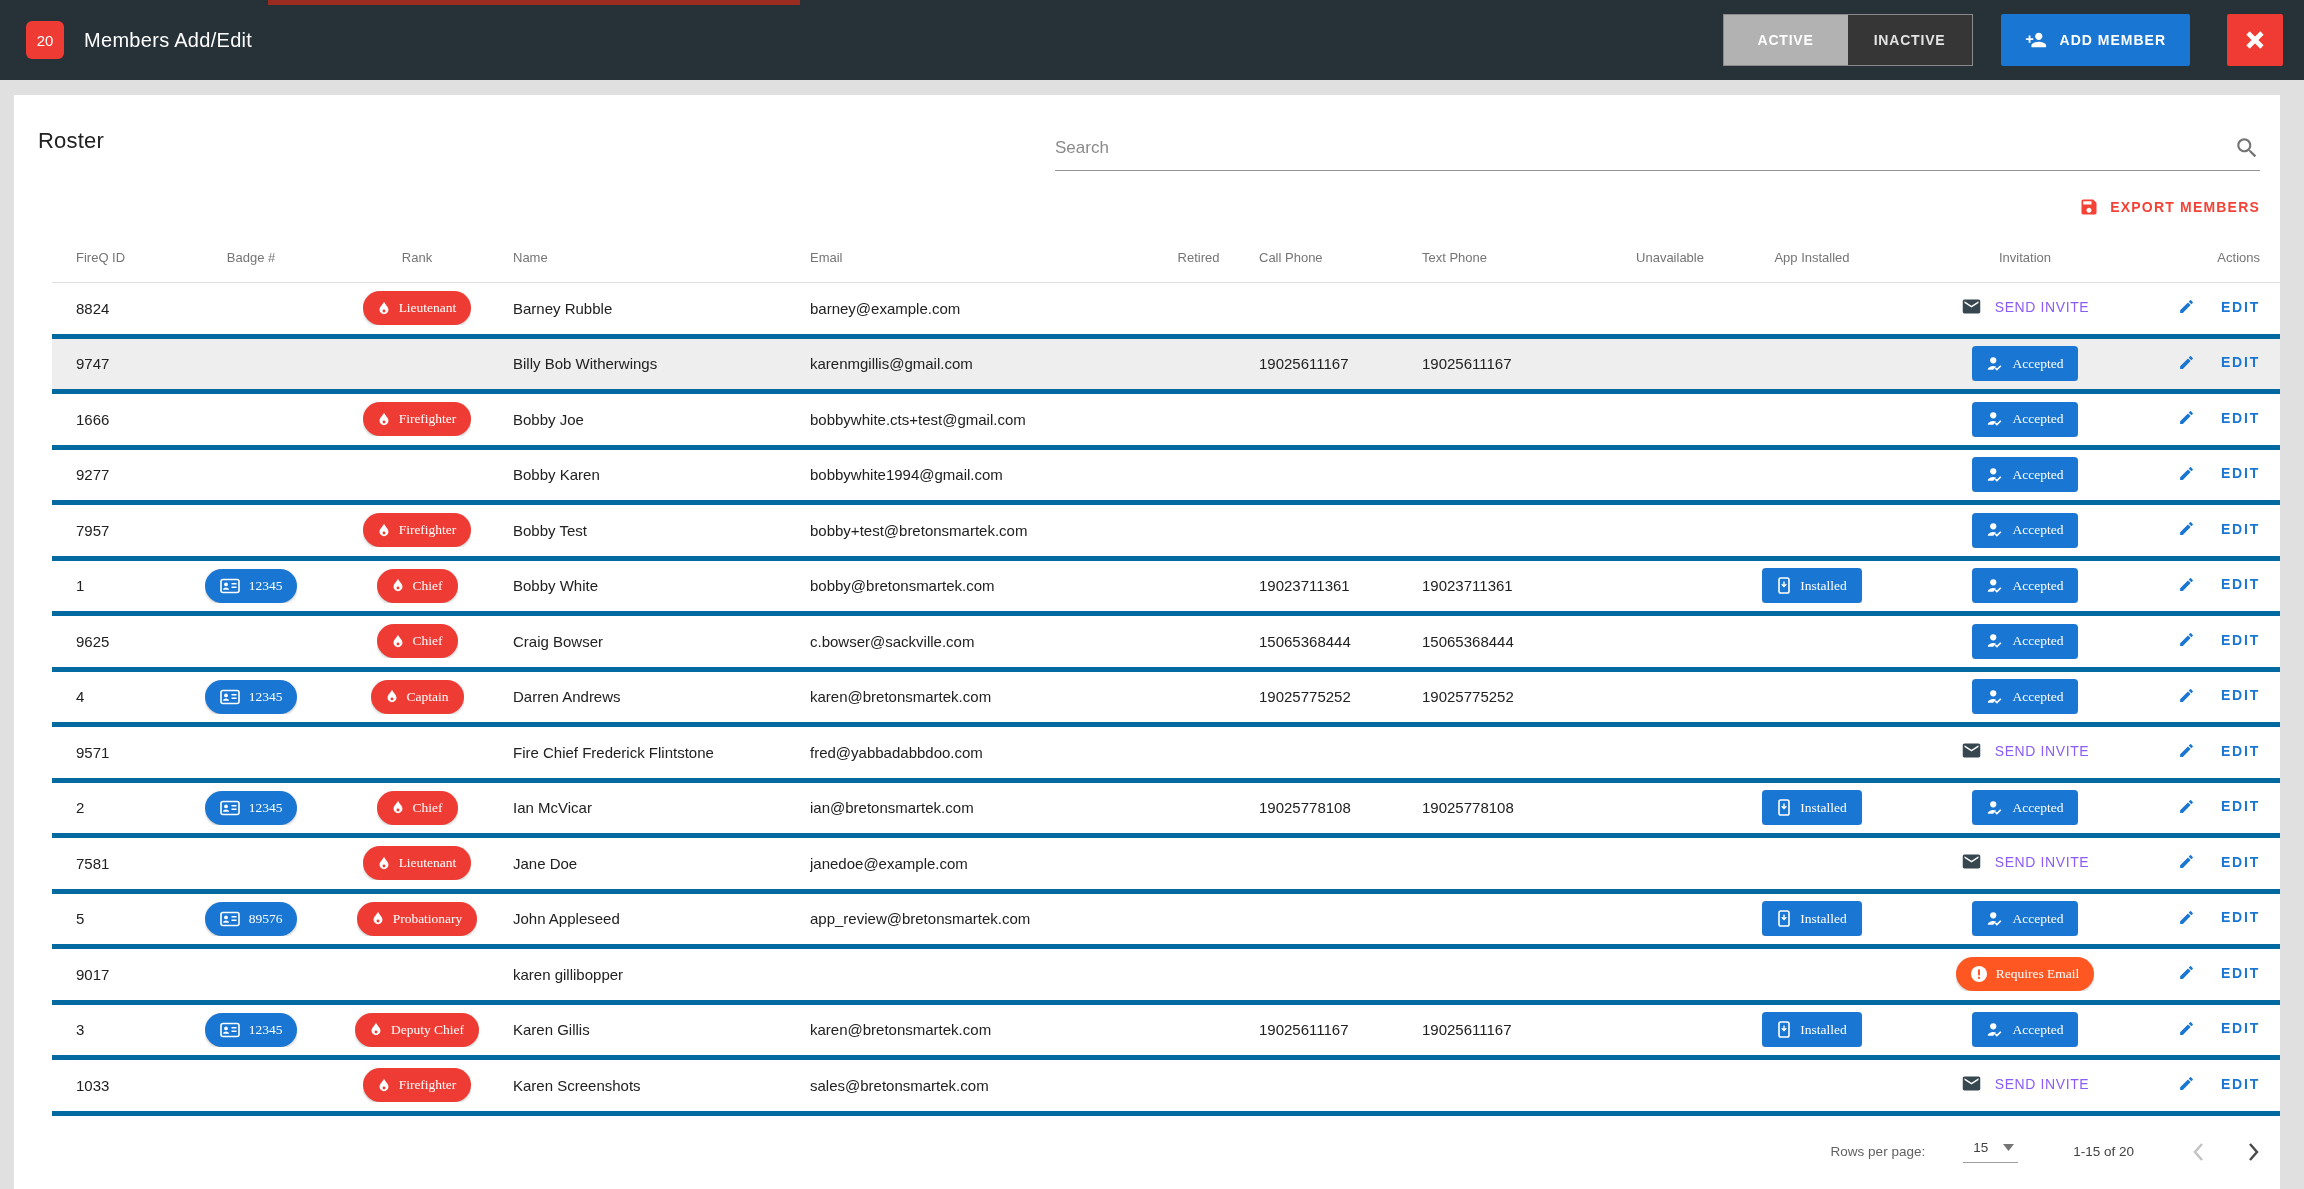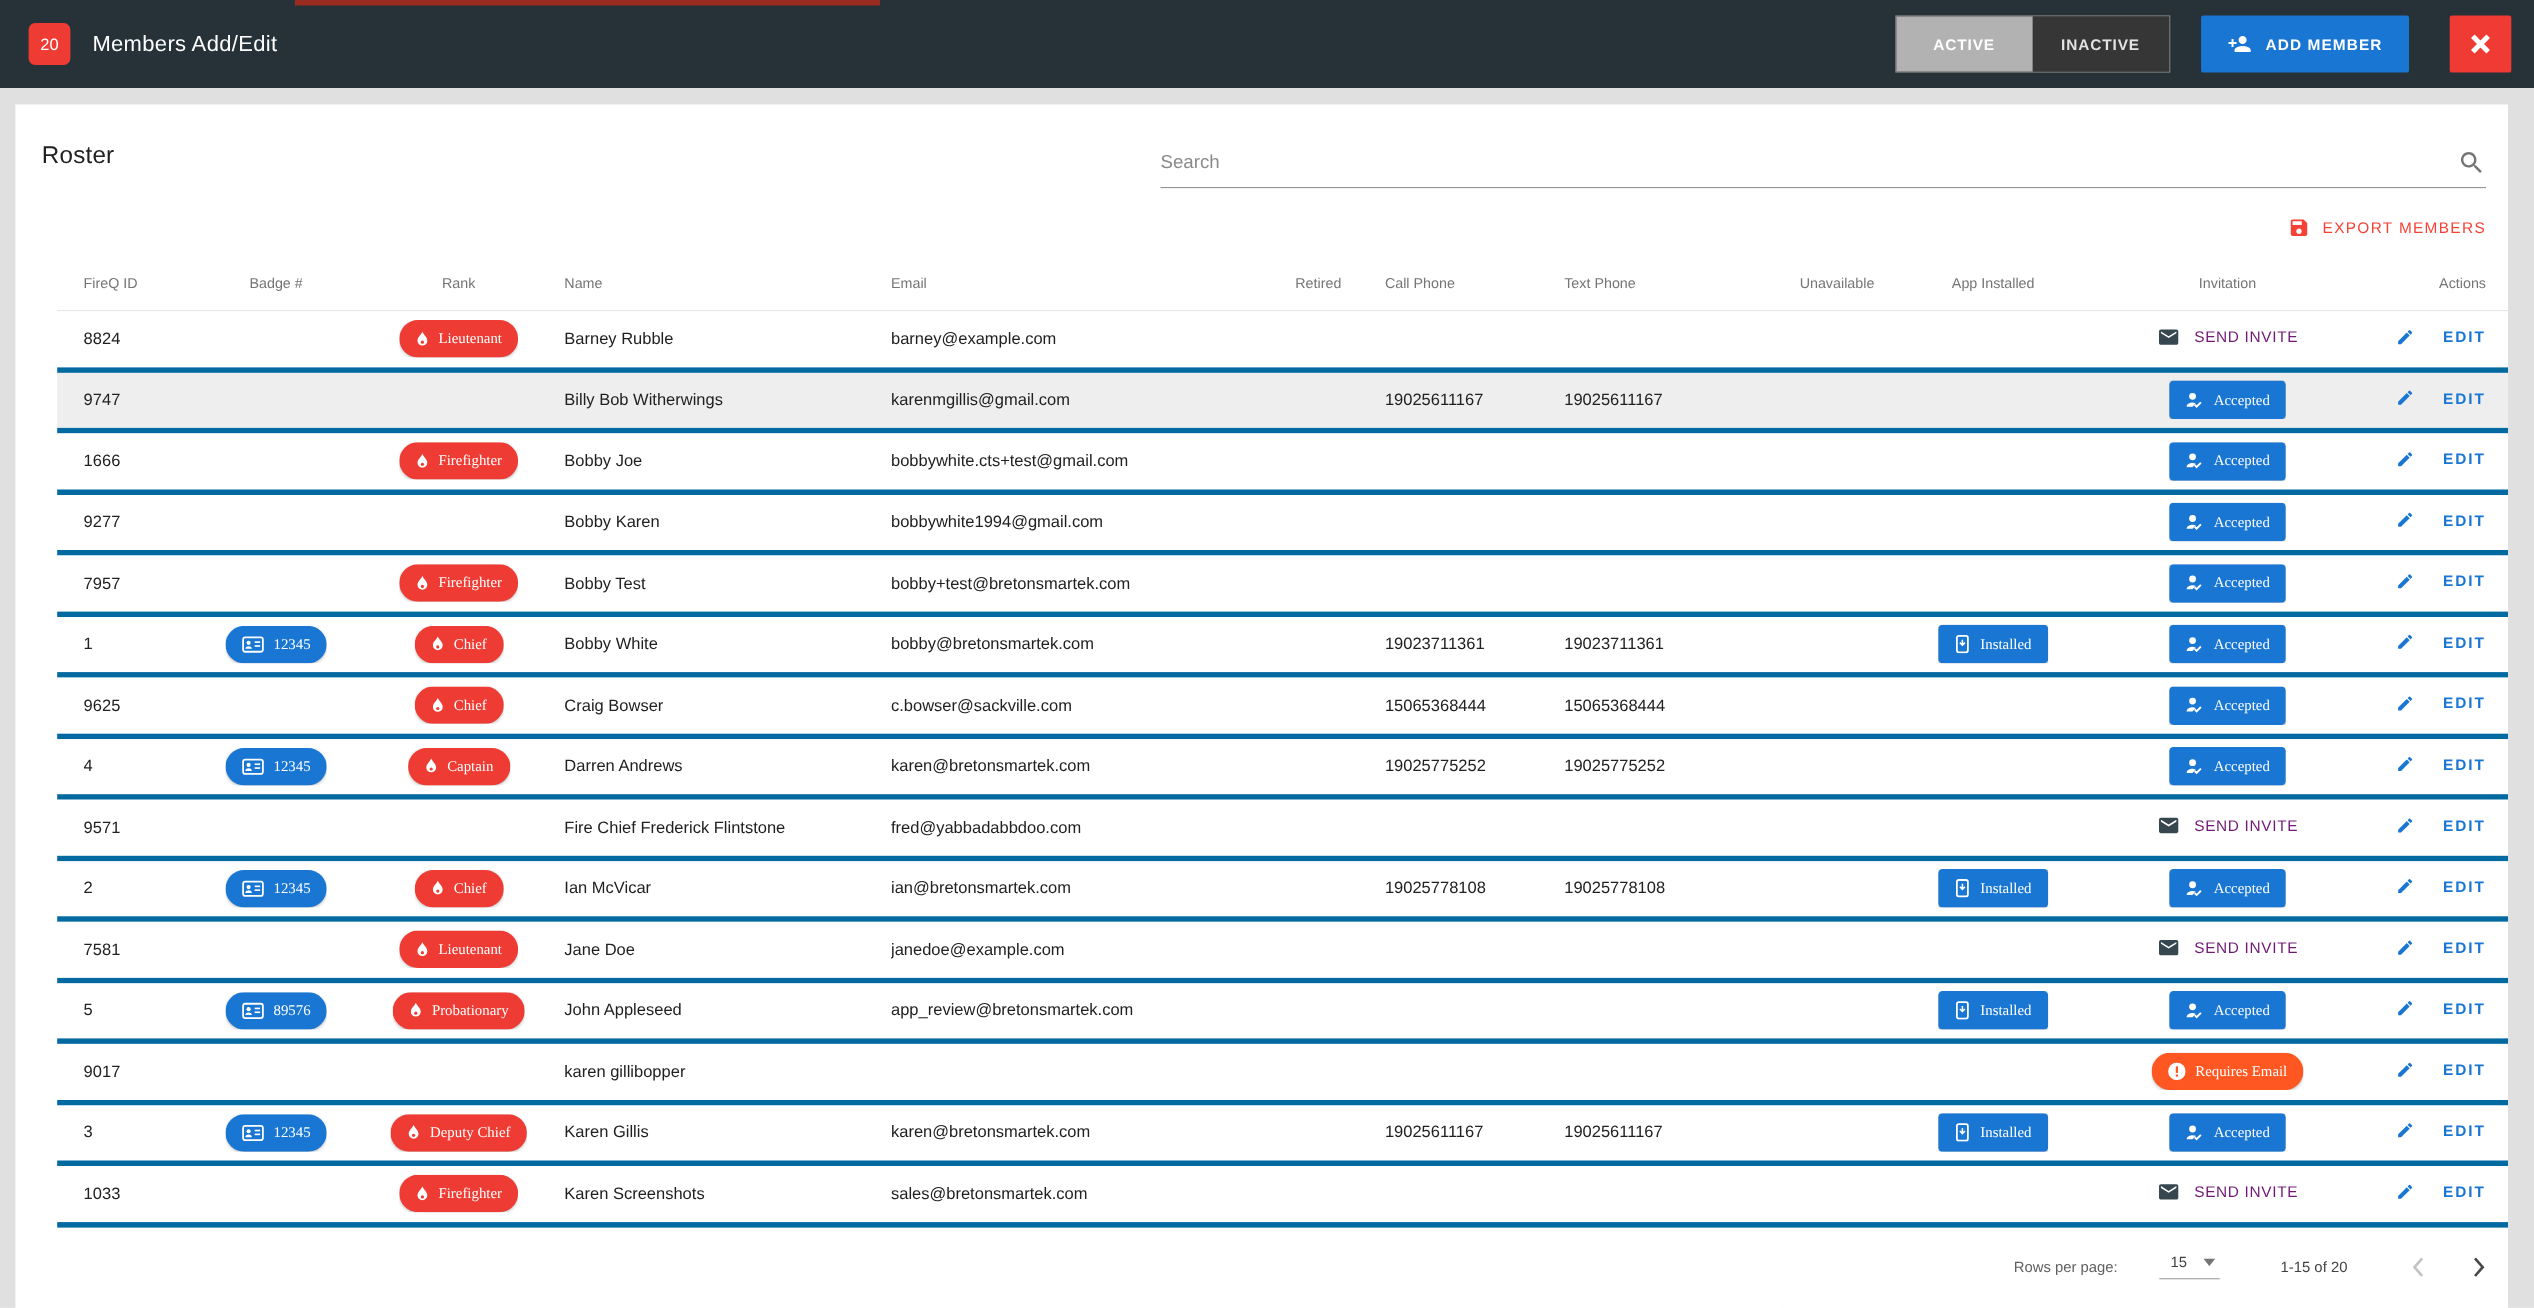--- a/index.html
+++ b/index.html
@@ -48,21 +48,21 @@
     width:1205px; height:46px; border-bottom:1px solid #949494;
     display:flex; align-items:center;
   }
   .search-wrap input {
     flex:1; border:none; outline:none; font-family:inherit; font-size:17px; color:#6d28d9; background:transparent;
   }
   .search-wrap input::placeholder { color:#8a8a8a; }
   .export-row { display:flex; justify-content:flex-end; margin-top:22px; height:28px; }
   .export-link {
     display:inline-flex; align-items:center; gap:11px; border:none; background:none; cursor:pointer;
-    color:#f44336; font-family:inherit; font-size:14px; font-weight:normal; letter-spacing:1.2px;
+    color:#f44336; font-family:inherit; font-size:14px; font-weight:bold; letter-spacing:1.2px;
   }
   
   .grid {
     display:grid;
     grid-template-columns:105px 140px 192px 297px 328px 121px 163px 180px 136px 148px 278px 1fr;
     align-items:center; padding-left:24px; padding-right:20px;margin-left:38px;
   }
   .thead { height:50px; border-bottom:1px solid #e0e0e0; margin-top:12px; }
   .thead .cell { font-size:13px; color:#757575; font-weight:400; }
   .c-center { justify-self:center; text-align:center; }
@@ -75,21 +75,21 @@
     display:inline-flex; align-items:center; gap:9px; height:34px; padding:0 15px;
     border:none; border-radius:17px; color:#fff; font-family:Liberation Serif, serif; font-size:13.5px;
     box-shadow:0 1px 3px rgba(0,0,0,.28); cursor:pointer; white-space:nowrap;
   }
   .pill.red  { background:#ee3b33; }
   .pill.blue { background:#1976d2; }
   .pill.sq   { border-radius:4px; height:35px; }
   .pill.requires { background:#ff5722; }
   .send-invite {
     display:inline-flex; align-items:center; gap:13px; border:none; background:none; cursor:pointer;
-    font-family:inherit; font-size:14px; font-weight:500; letter-spacing:.6px; color:#701a75;
+    font-family:inherit; font-size:14px; font-weight:500; letter-spacing:.6px; color:#8b5cf6;
   }
   .edit-btn {
     display:inline-flex; align-items:center; gap:26px; border:none; background:none; cursor:pointer;
     color:#1976d2; font-family:inherit; font-size:14px; font-weight:bold; letter-spacing:1.8px;
   }
   
   .tfoot { height:72px; display:flex; align-items:center; justify-content:flex-end; font-size:13.5px; color:#616161; }
   .rpp-select {
     display:inline-flex; align-items:center; gap:15px; margin-left:38px; padding:0 4px 7px 10px;
     border-bottom:1px solid #9e9e9e; color:#424242; cursor:pointer;

